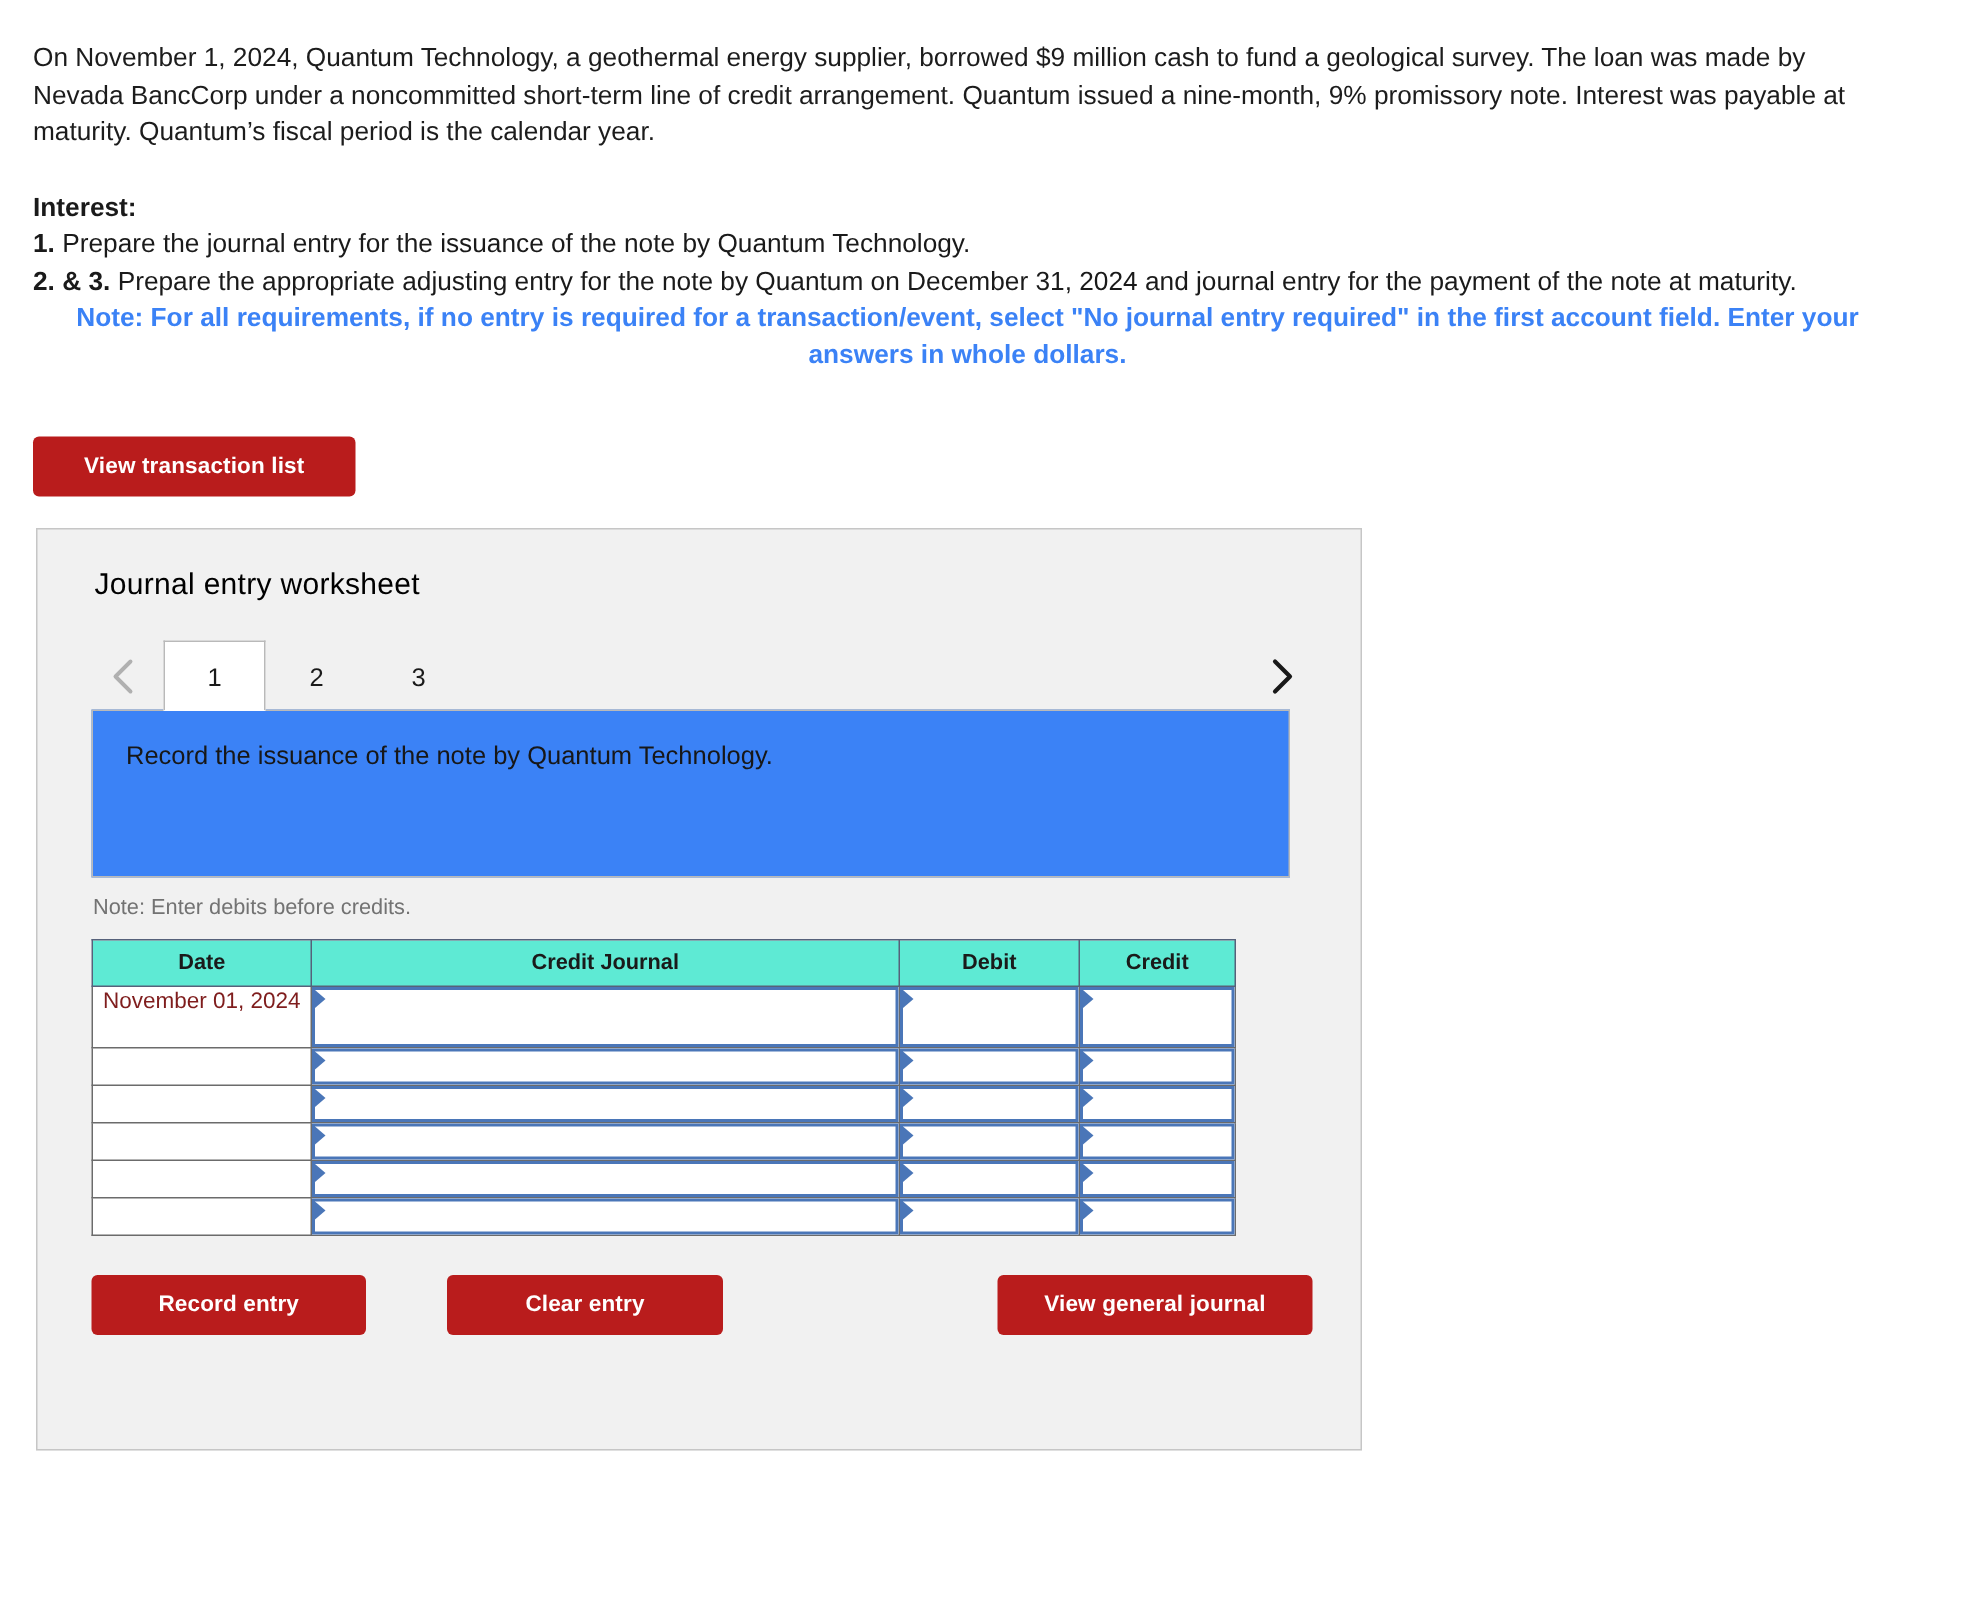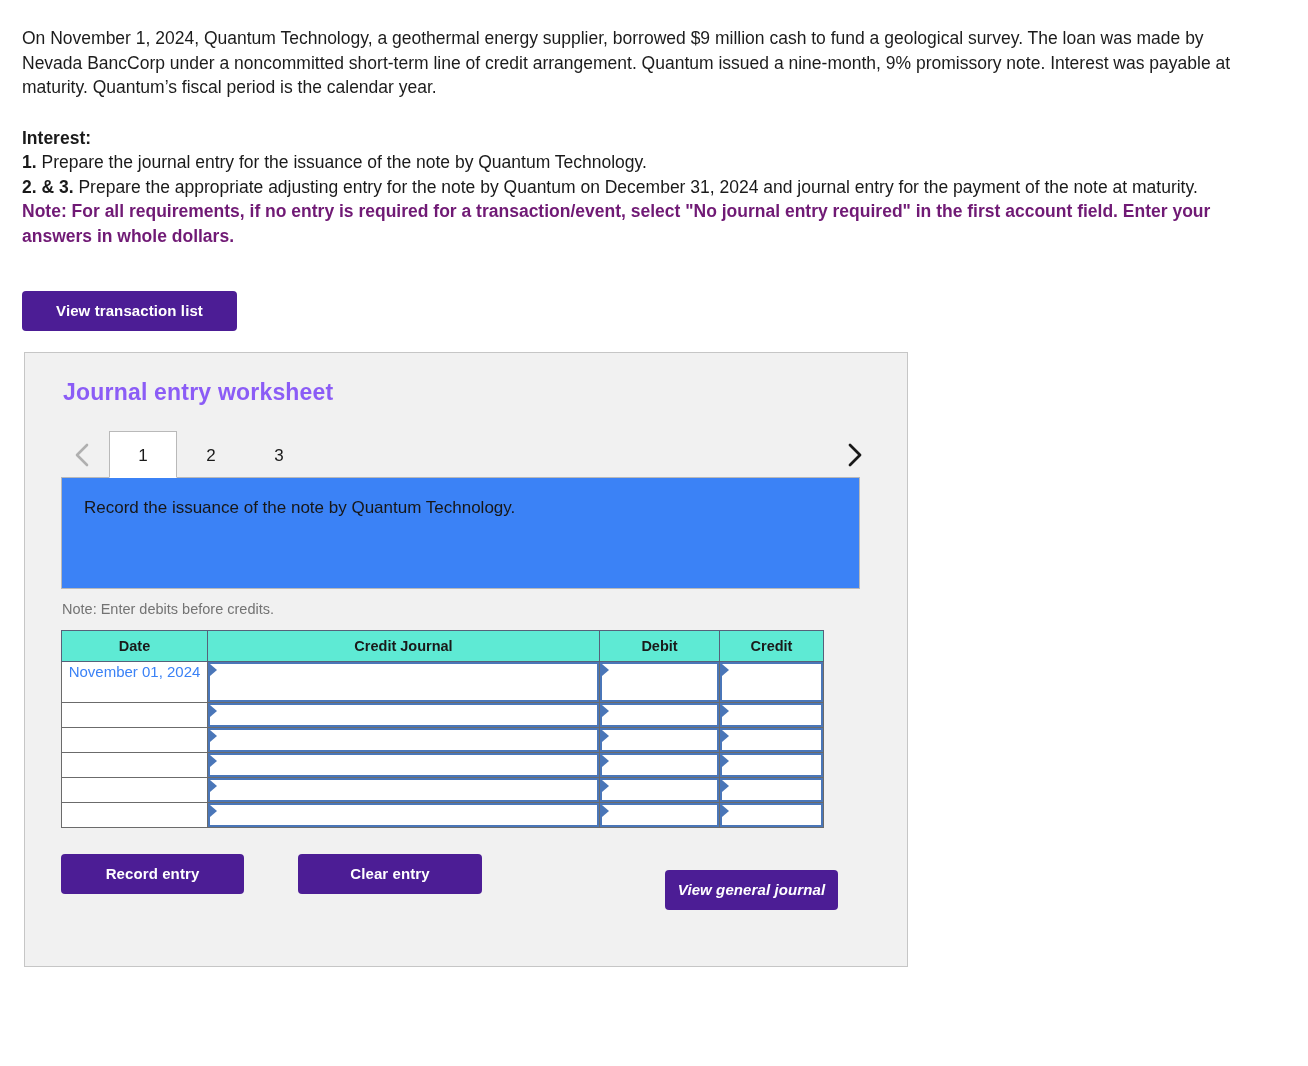--- a/index.html
+++ b/index.html
@@ -23,29 +23,30 @@
   }
   .required-block {
     margin: 26px 40px 0 22px;
     font-size: 17.5px;
     line-height: 24.5px;
   }
   .required-block .hdr { font-weight: bold; }
   .required-block .num { font-weight: bold; }
   .req-line { margin: 0; }
   .note-red {
-    color: #701a75;
+    color: #3b82f6;
     font-weight: bold;
+    text-align: center;
   }
 
   
   .vtl-wrap { margin: 43px 0 0 22px; }
   .btn {
     display: inline-block;
-    background: #4c1d95;
+    background: #b91c1c;
     color: #ffffff;
     border: none;
     border-radius: 4px;
     font-family: "Liberation Sans", sans-serif;
     font-weight: bold;
     font-size: 15px;
     letter-spacing: 0.1px;
     cursor: pointer;
     text-align: center;
     padding: 0;
@@ -56,24 +57,24 @@
   .panel {
     position: relative;
     margin: 21px 0 0 24px;
     width: 884px;
     height: 615px;
     background: #f1f1f1;
     border: 1px solid #c6c6c6;
   }
   .panel-title {
     margin: 26px 0 0 38px;
-    font-size: 23px;
-    font-weight: bold;
+    font-size: 20px;
+    font-weight: normal;
     letter-spacing: 0.2px;
-    color: #8b5cf6;
+    color: #000000;
   }
 
   
   .tabbar {
     position: relative;
     margin: 25px 0 0 36px;
     width: 812px;
     height: 47px;
   }
   .chev {
@@ -162,21 +163,21 @@
     background: #ffffff;
   }
   .col-date    { width: 146px; }
   .col-journal { width: 392px; }
   .col-debit   { width: 120px; }
   .col-credit  { width: 104px; }
 
   .date-cell {
     text-align: center;
     font-size: 15px;
-    color: #3b82f6;
+    color: #7f1d1d;
     padding: 6px 6px 0 6px;
     line-height: 19px;
   }
 
   
   .fieldcell { padding: 2px 1px 2px 1px; }
   .field {
     position: relative;
     width: 100%;
     height: 100%;
@@ -197,21 +198,21 @@
 
   
   .footer {
     position: relative;
     margin: 26px 0 0 36px;
     width: 810px;
     height: 40px;
   }
   .btn-record  { position:absolute; left: 0;   top: 0; width: 183px; height: 40px; line-height: 40px; }
   .btn-clear   { position:absolute; left: 237px; top: 0; width: 184px; height: 40px; line-height: 40px; }
-  .btn-viewgj  { position:absolute; left: 604px; top: 16px; width: 173px; height: 40px; line-height: 40px; font-style: italic; }
+  .btn-viewgj  { position:absolute; left: 604px; top: 0; width: 210px; height: 40px; line-height: 40px; }
 </style>
 </head>
 <body>
 
 <div class="problem">
   <span>On November 1, 2024, Quantum Technology, a geothermal energy supplier, borrowed $9 million cash to fund a geological survey. The loan was made by Nevada BancCorp under a noncommitted short-term line of credit arrangement. Quantum issued a nine-month, 9% promissory note. Interest was payable at maturity. Quantum’s fiscal period is the calendar year.</span>
 </div>
 
 <div class="required-block">
   <div class="req-line hdr">Interest:</div>

